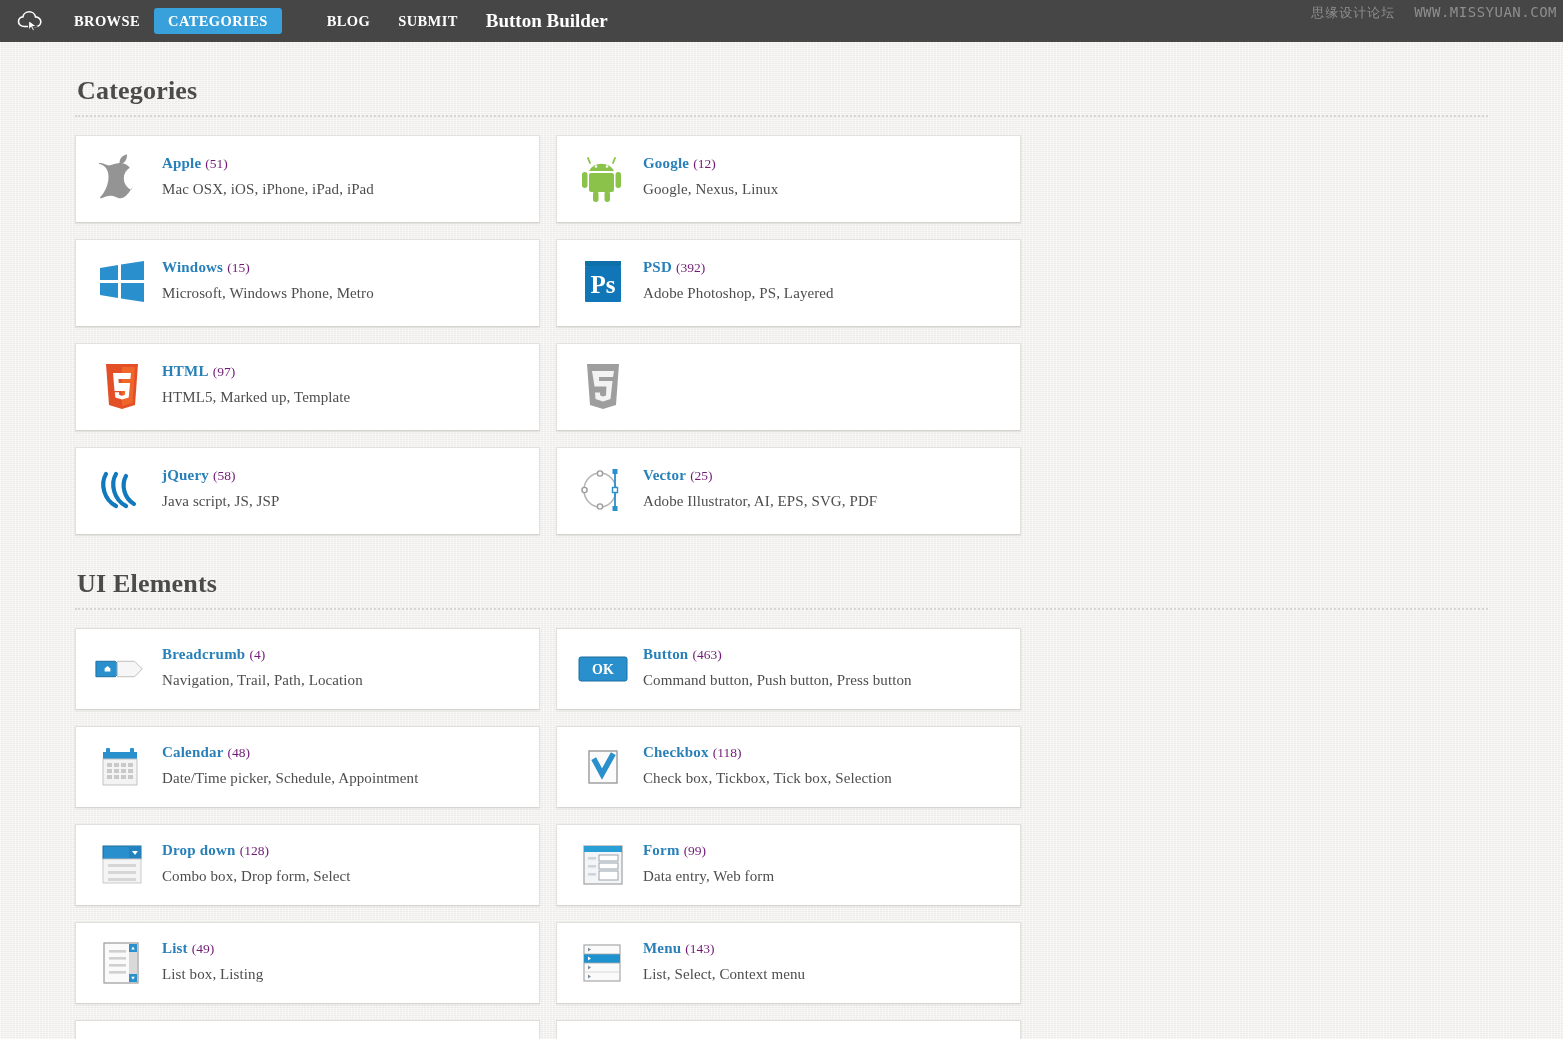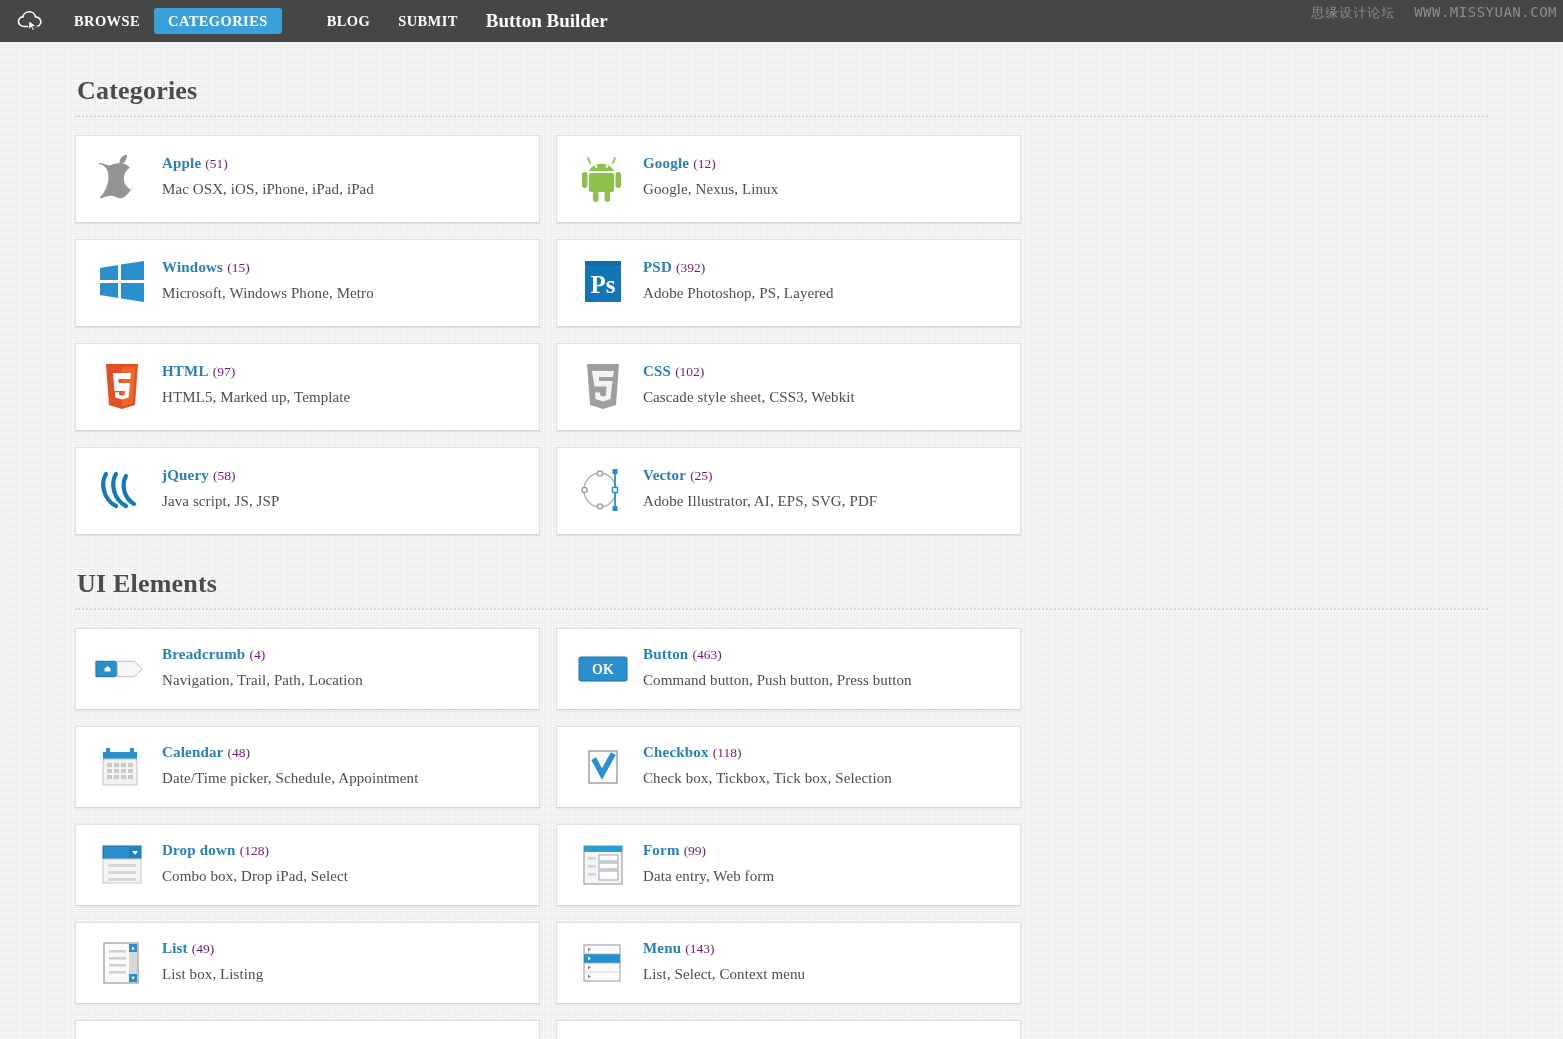--- a/index.html
+++ b/index.html
@@ -262,26 +262,20 @@
           <div class="desc">HTML5, Marked up, Template</div>
         </div>
       </div>
 
       <div class="card">
         <div class="icon-wrap">
           <svg width="42" height="50" viewBox="0 0 42 50">
             <polygon points="5,3 37,3 34,44 21,48 8,44" fill="#9e9e9e"></polygon>
             <polygon points="10,10 32,10 31,16 17,16 17,20 30.5,20 28.5,38 21,40.5 13.5,38 13,31.5 18,31.5 18.2,34.6 21,35.6 24,34.6 24.4,25.5 12.5,25.5 11.5,19" fill="#f3f3f3"></polygon>
           </svg>
-        </div>
-        <div class="body">
-          <div>
-            <span class="title">CSS</span><span class="count">(102)</span>
-          </div>
-          <div class="desc">Cascade style sheet, CSS3, Webkit</div>
         </div>
       </div>
 
       <div class="card">
         <div class="icon-wrap">
           <svg width="48" height="48" viewBox="0 0 48 48">
             <g fill="none" stroke="#1379bd" stroke-width="4.2" stroke-linecap="round">
               <path d="M8 8 C2 18, 6 34, 18 40"></path>
               <path d="M18 8 C12 18, 16 34, 28 40"></path>
               <path d="M28 10 C23 19, 26 32, 36 38"></path>
@@ -414,21 +408,21 @@
               <rect x="8" y="21" width="28" height="3"></rect>
               <rect x="8" y="28" width="28" height="3"></rect>
               <rect x="8" y="35" width="28" height="3"></rect>
             </g>
           </svg>
         </div>
         <div class="body">
           <div>
             <span class="title">Drop down</span><span class="count">(128)</span>
           </div>
-          <div class="desc">Combo box, Drop iPad, Select</div>
+          <div class="desc">Combo box, Drop form, Select</div>
         </div>
       </div>
 
       <div class="card">
         <div class="icon-wrap">
           <svg width="44" height="44" viewBox="0 0 44 44">
             <rect x="3" y="3" width="38" height="38" fill="#f3f5f7" stroke="#a8a8a8" stroke-width="1.3"></rect>
             <rect x="3" y="3" width="38" height="6" fill="#2a9fd6"></rect>
             <g fill="#cfd5da">
               <rect x="7" y="14" width="8" height="2.6"></rect>

